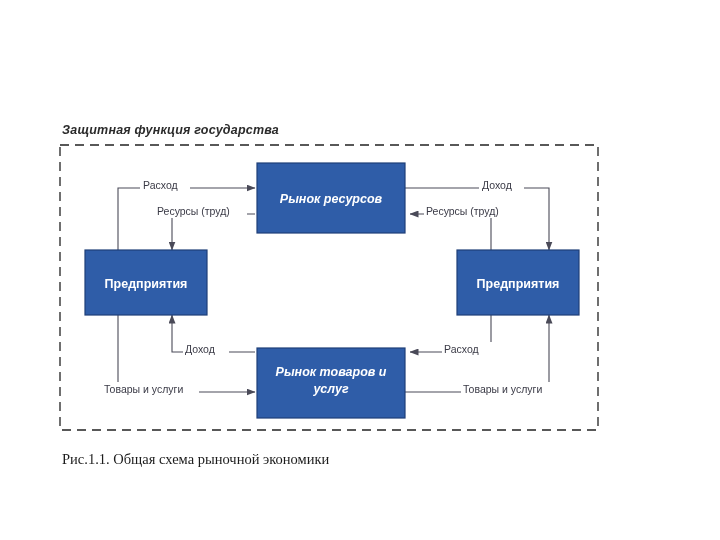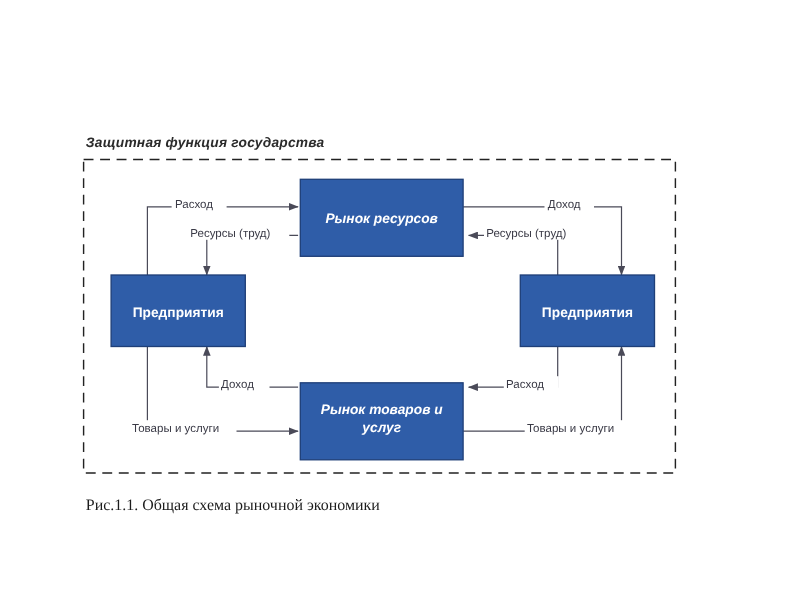--- a/index.html
+++ b/index.html
@@ -9,21 +9,21 @@
   }
   body {
     width: 720px;
     height: 540px;
     font-family: "Liberation Sans", sans-serif;
     overflow: hidden;
     position: relative;
   }
   #figure-root {
     position: absolute;
-    left: 16px; top: 0;
+    left: 0; top: 0;
     width: 572px;
     height: 540px;
   }
   svg { display: block; }
   .boundary-title {
     font-family: "Liberation Sans", sans-serif;
     font-style: italic;
     font-weight: 700;
     font-size: 12.5px;
     fill: #2b2b2b;

